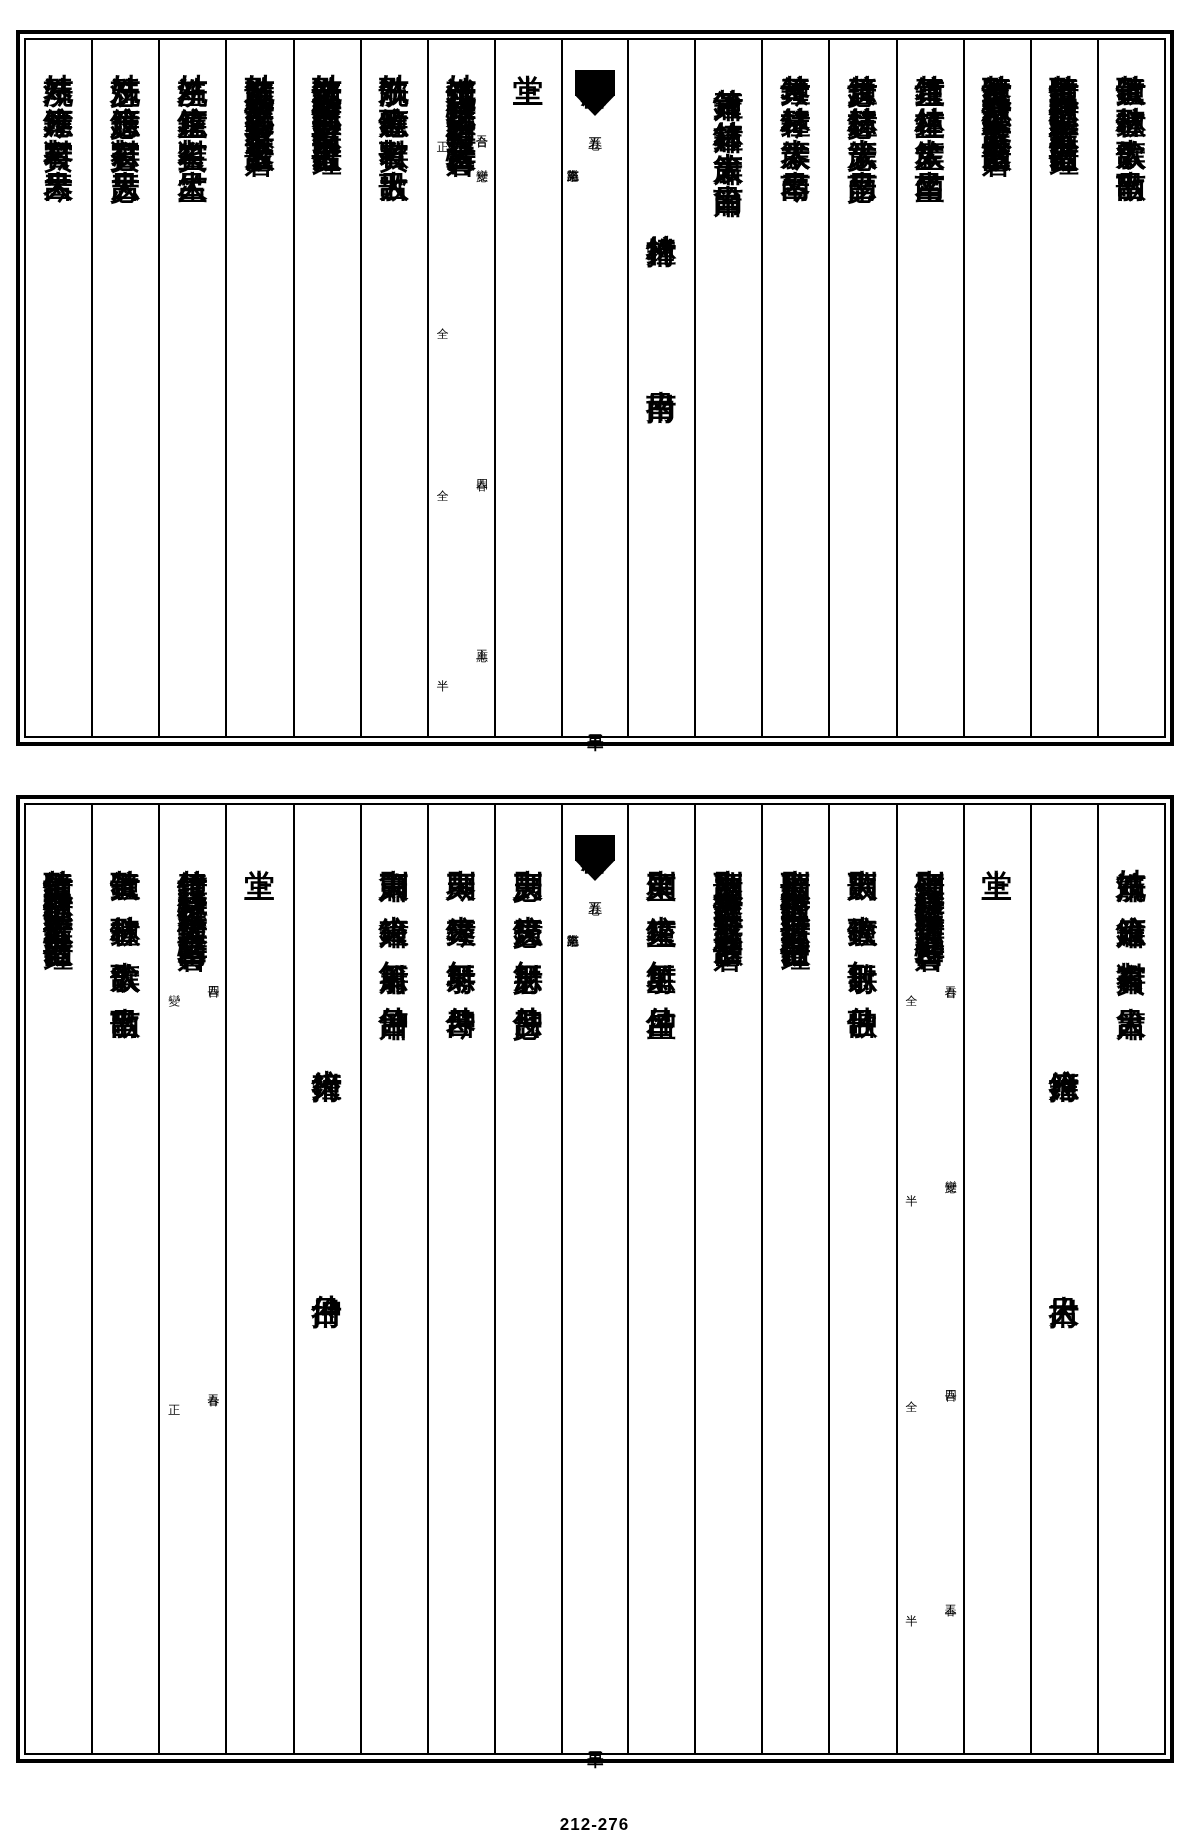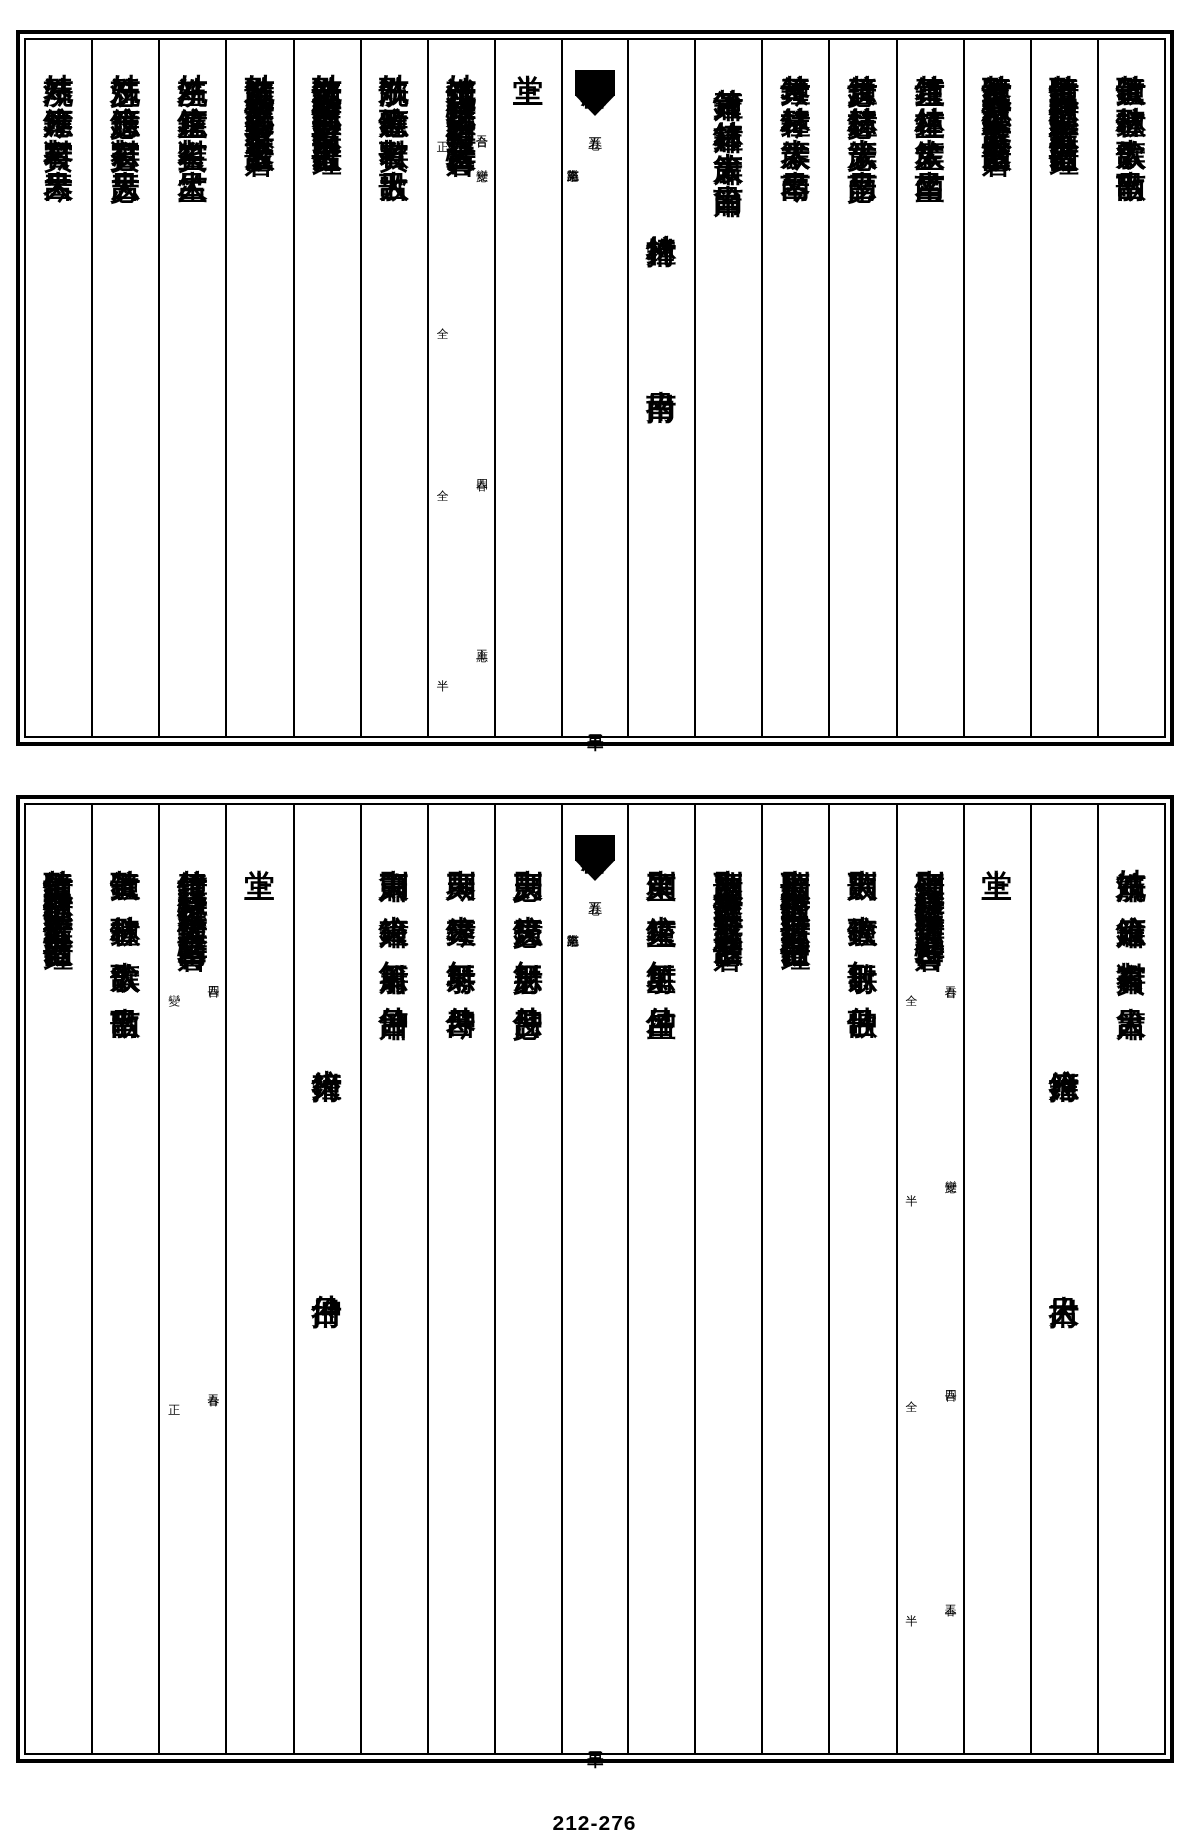--- a/index.html
+++ b/index.html
@@ -137,21 +137,21 @@
     left: 4px;
     line-height: 1;
   }
 
   .footer {
     position: absolute;
     left: 0; right: 0;
     bottom: 8px;
     text-align: center;
     font-family: "Liberation Sans", sans-serif;
-    font-size: 21px;
+    font-size: 17px;
     font-weight: 700;
     letter-spacing: 1px;
   }
 </style>
 </head>
 <body>
 
 <div class="page">
 
   <div class="block" style="left:16px; top:30px; width:1158px; height:716px;">

